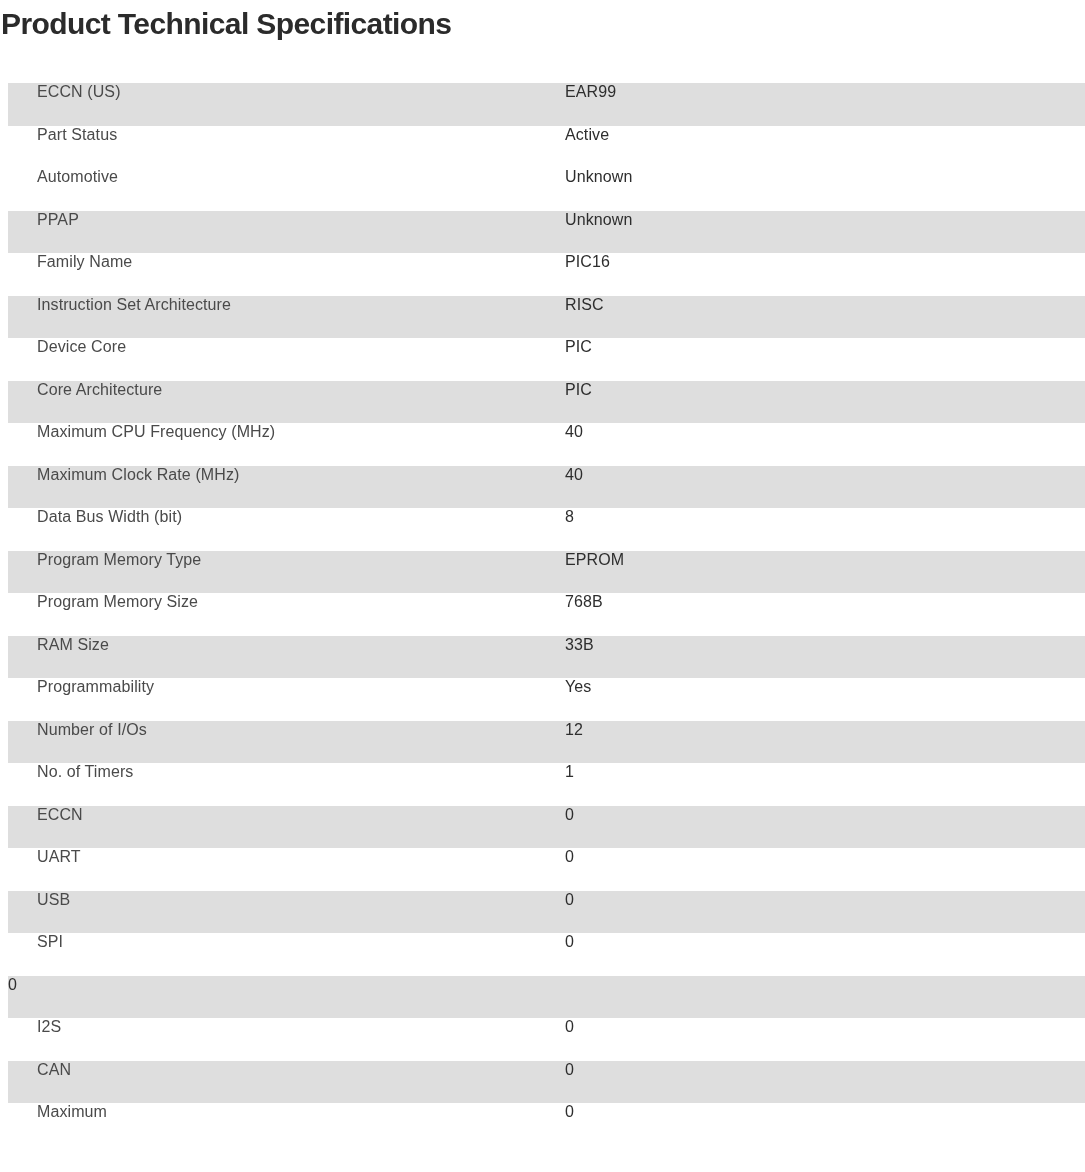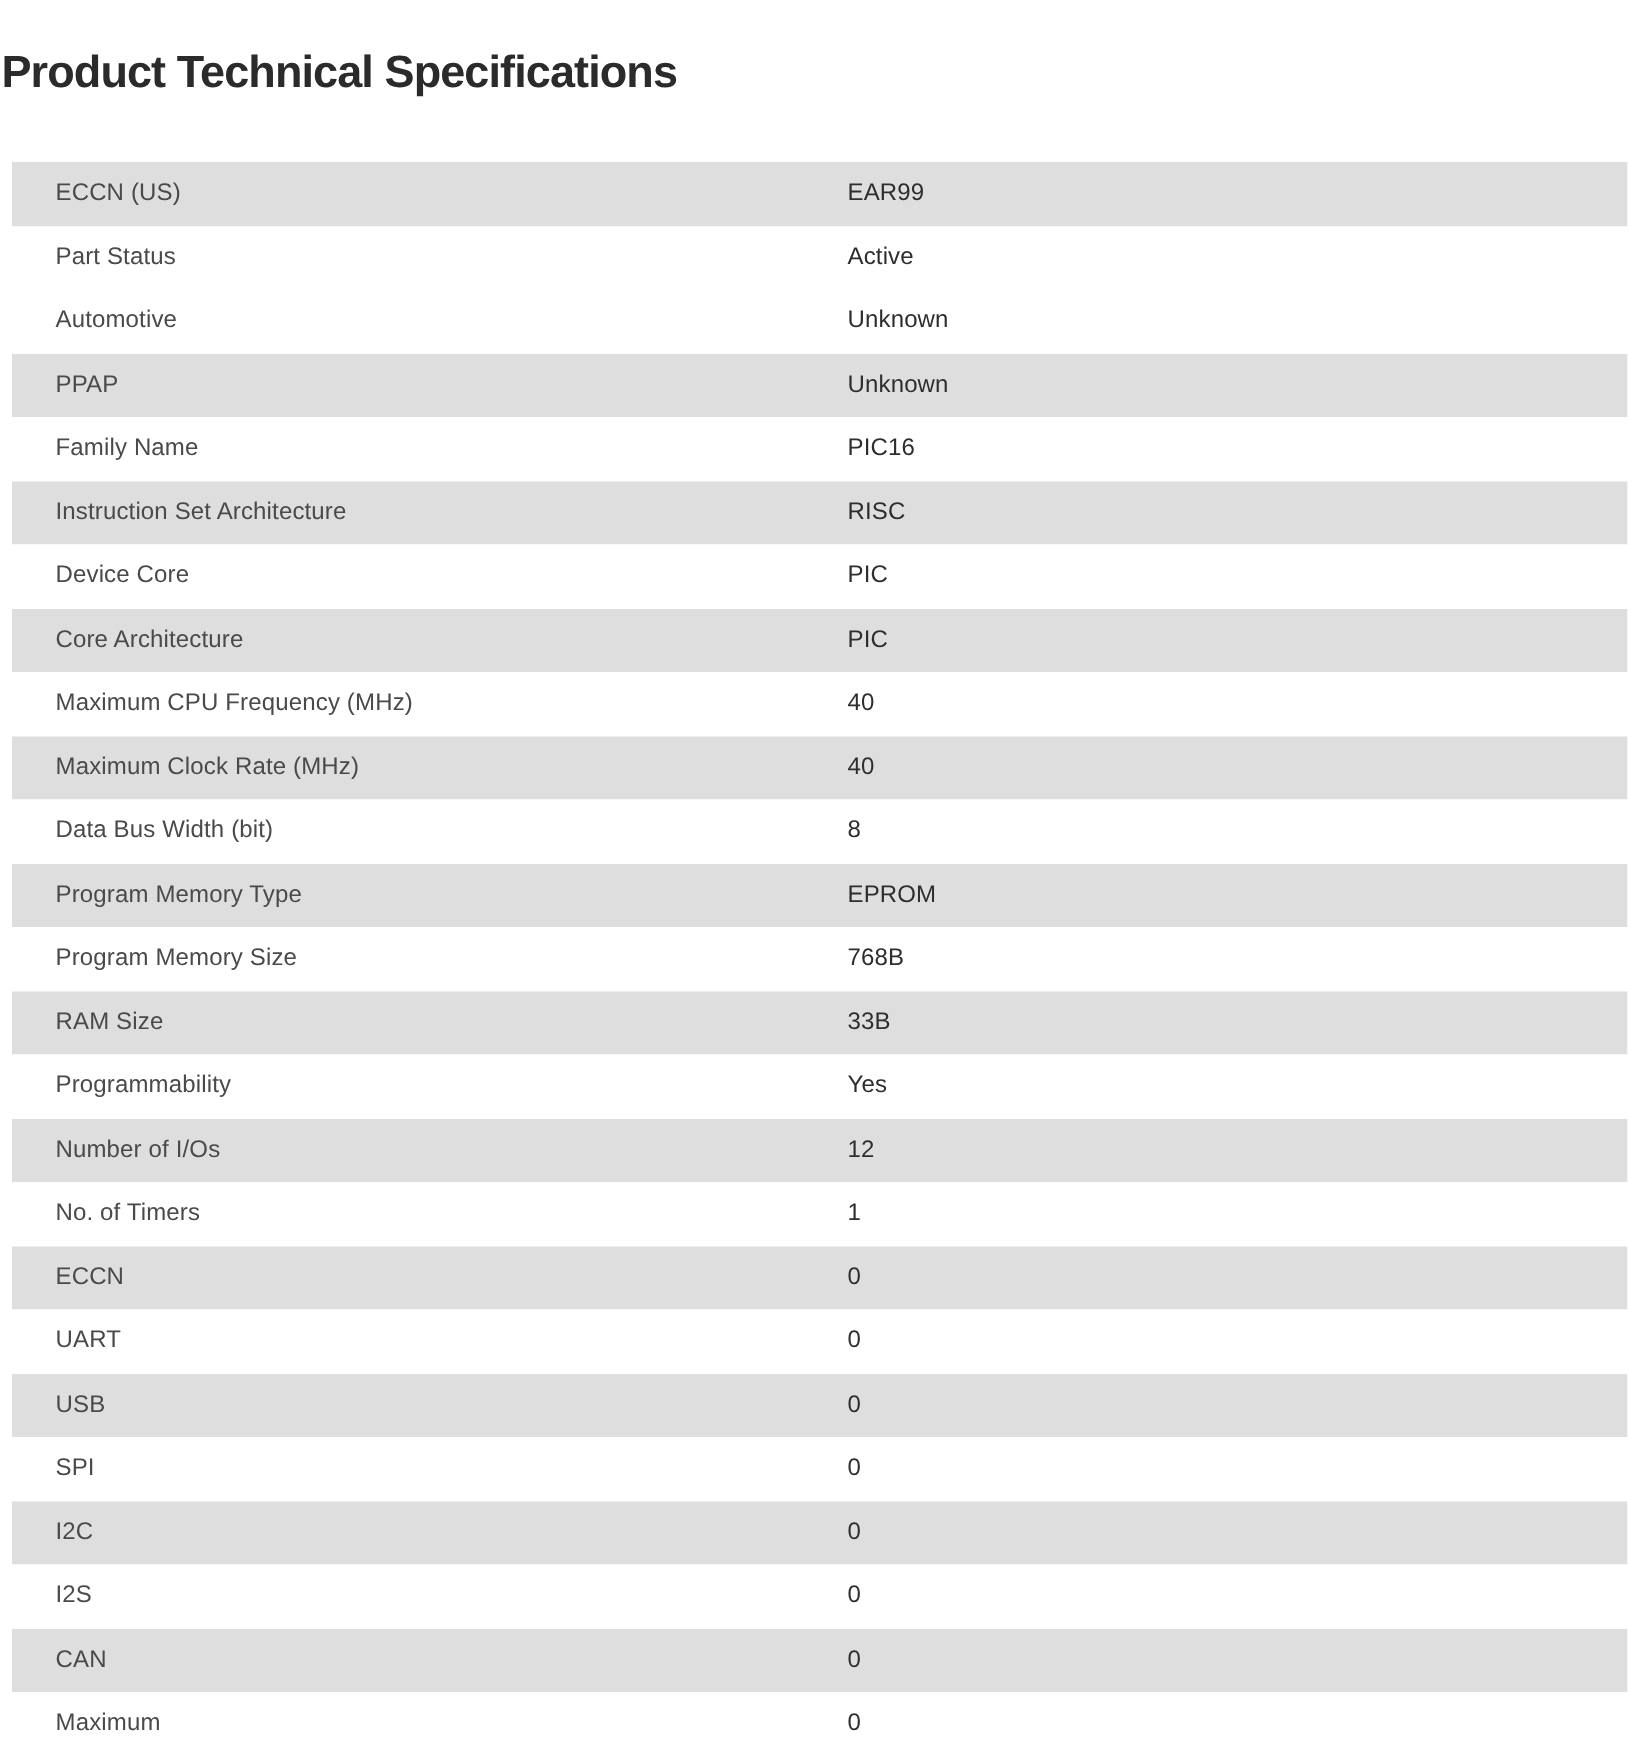--- a/index.html
+++ b/index.html
@@ -10,37 +10,35 @@
     width: 1085px;
     height: 1172px;
     background: #ffffff;
     overflow: hidden;
     font-family: "Liberation Sans", sans-serif;
   }
   .page-header {
     height: 83px;
     box-sizing: border-box;
     padding: 5px 0 0 1px;
-    margin-top: 25px;
   }
   .page-title {
     margin: 0;
     font-size: 30px;
     font-weight: 700;
     letter-spacing: -0.6px;
     color: #2b2b2b;
     line-height: 1.25;
   }
   .spec-table {
     margin-left: 8px;
     width: 1077px;
   }
   .spec-row {
     display: flex;
-    align-items: center;
     height: 42.5px;
     background: #ffffff;
   }
   .spec-row.alt {
     background: #dedede;
   }
   .spec-label {
     box-sizing: border-box;
     width: 557px;
     padding-left: 29px;
@@ -144,21 +142,20 @@
     </div>
     <div class="spec-row alt">
       <div class="spec-label">USB</div>
       <div class="spec-value">0</div>
     </div>
     <div class="spec-row">
       <div class="spec-label">SPI</div>
       <div class="spec-value">0</div>
     </div>
     <div class="spec-row alt">
-      <div class="spec-label">I2C</div>
       <div class="spec-value">0</div>
     </div>
     <div class="spec-row">
       <div class="spec-label">I2S</div>
       <div class="spec-value">0</div>
     </div>
     <div class="spec-row alt">
       <div class="spec-label">CAN</div>
       <div class="spec-value">0</div>
     </div>

